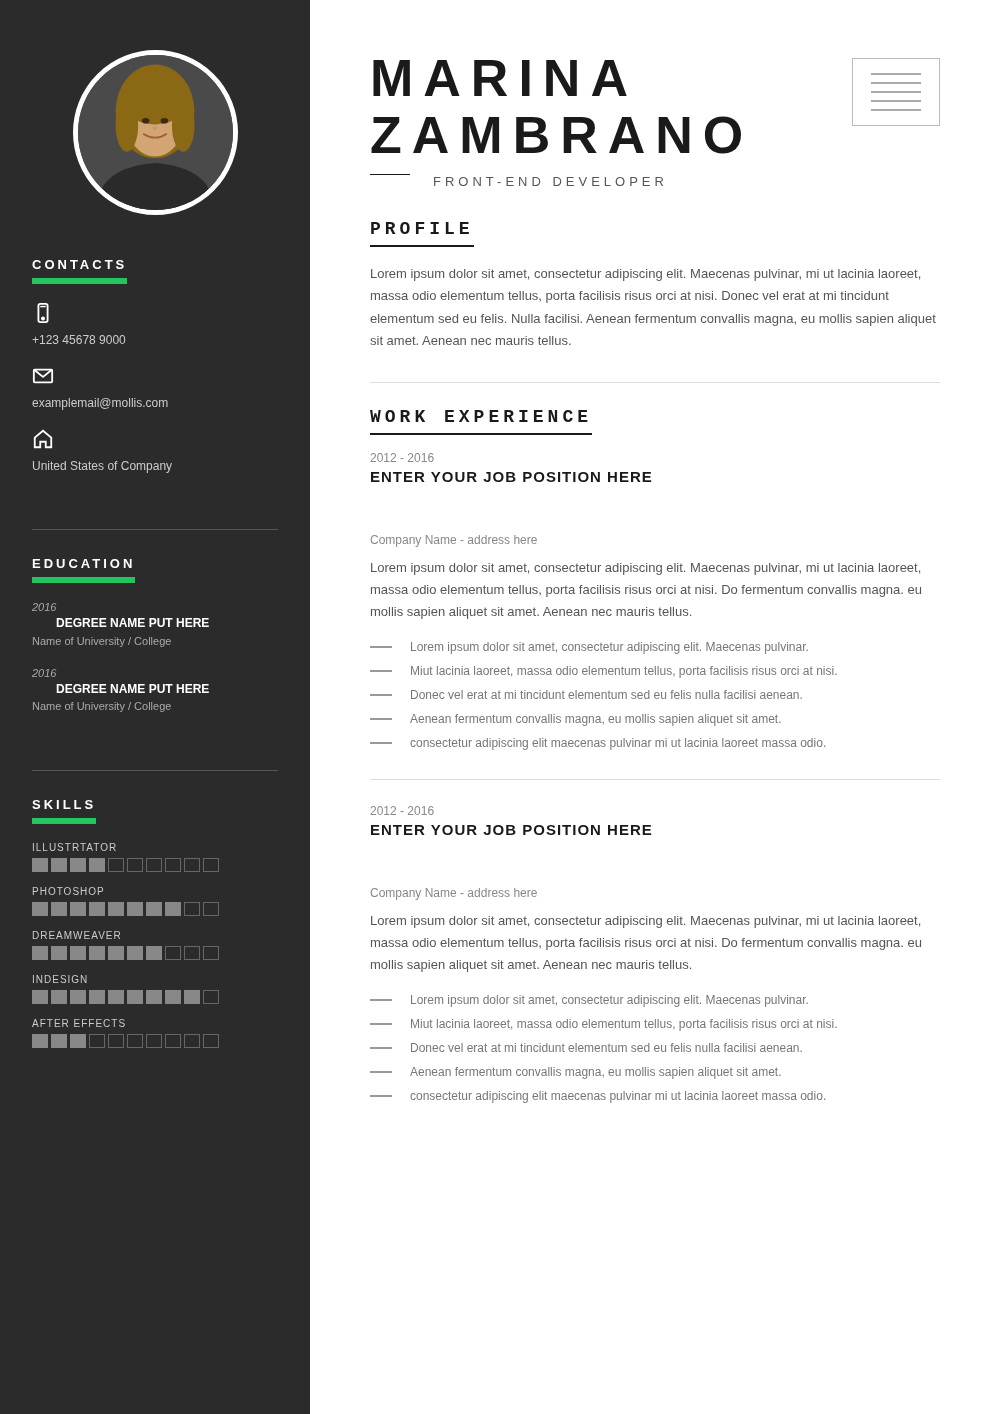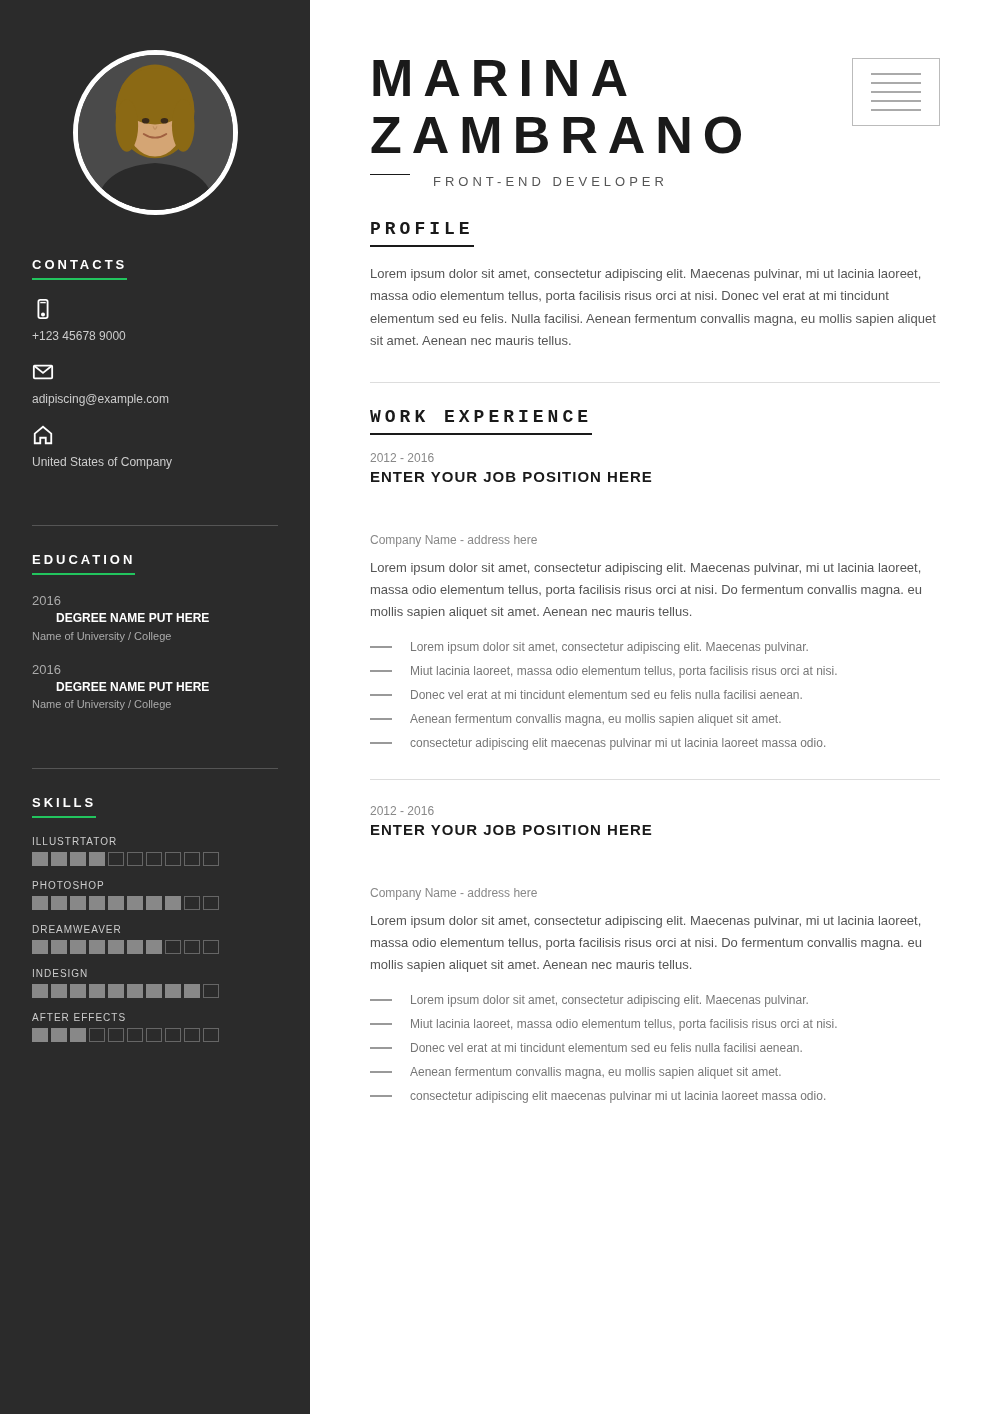--- a/index.html
+++ b/index.html
@@ -53,21 +53,21 @@
       padding: 0 32px;
       margin-bottom: 28px;
     }
 
     .sidebar-section-title {
       font-size: 13px;
       font-weight: 700;
       letter-spacing: 3px;
       color: #fff;
       text-transform: uppercase;
-      border-bottom: 2px solid #22c55e;
+      border-bottom: 6px solid #22c55e;
       padding-bottom: 6px;
       margin-bottom: 18px;
       display: inline-block;
     }
 
     .contact-item {
       display: flex;
       flex-direction: column;
       align-items: flex-start;
       margin-bottom: 18px;
@@ -95,23 +95,24 @@
       height: 1px;
       background: #555;
       margin: 10px 32px 24px 32px;
     }
 
     .edu-item {
       margin-bottom: 20px;
     }
 
     .edu-year {
-      font-size: 13px;
+      font-size: 11px;
       color: #aaa;
       margin-bottom: 3px;
+      font-style: italic;
     }
 
     .edu-degree {
       font-size: 12px;
       font-weight: 700;
       color: #fff;
       text-transform: uppercase;
       line-height: 1.3;
       margin-bottom: 3px;
       padding-left: 24px;
@@ -359,21 +360,21 @@
       <span class="contact-text">+123 45678 9000</span>
     </div>
 
     <div class="contact-item">
       <div class="contact-icon">
         <svg class="icon-svg" viewBox="0 0 24 24" xmlns="http://www.w3.org/2000/svg">
           <rect x="2" y="5" width="20" height="14" rx="1" stroke="white" stroke-width="2" fill="none"></rect>
           <polyline points="2,5 12,13 22,5" stroke="white" stroke-width="2" fill="none"></polyline>
         </svg>
       </div>
-      <span class="contact-text">adipiscing@example.com</span>
+      <span class="contact-text">examplemail@mollis.com</span>
     </div>
 
     <div class="contact-item">
       <div class="contact-icon">
         <svg class="icon-svg" viewBox="0 0 24 24" xmlns="http://www.w3.org/2000/svg">
           <path d="M3 10.5L12 3L21 10.5V21H15V15H9V21H3V10.5Z" stroke="white" stroke-width="2" fill="none"></path>
         </svg>
       </div>
       <span class="contact-text">United States of Company</span>
     </div>

